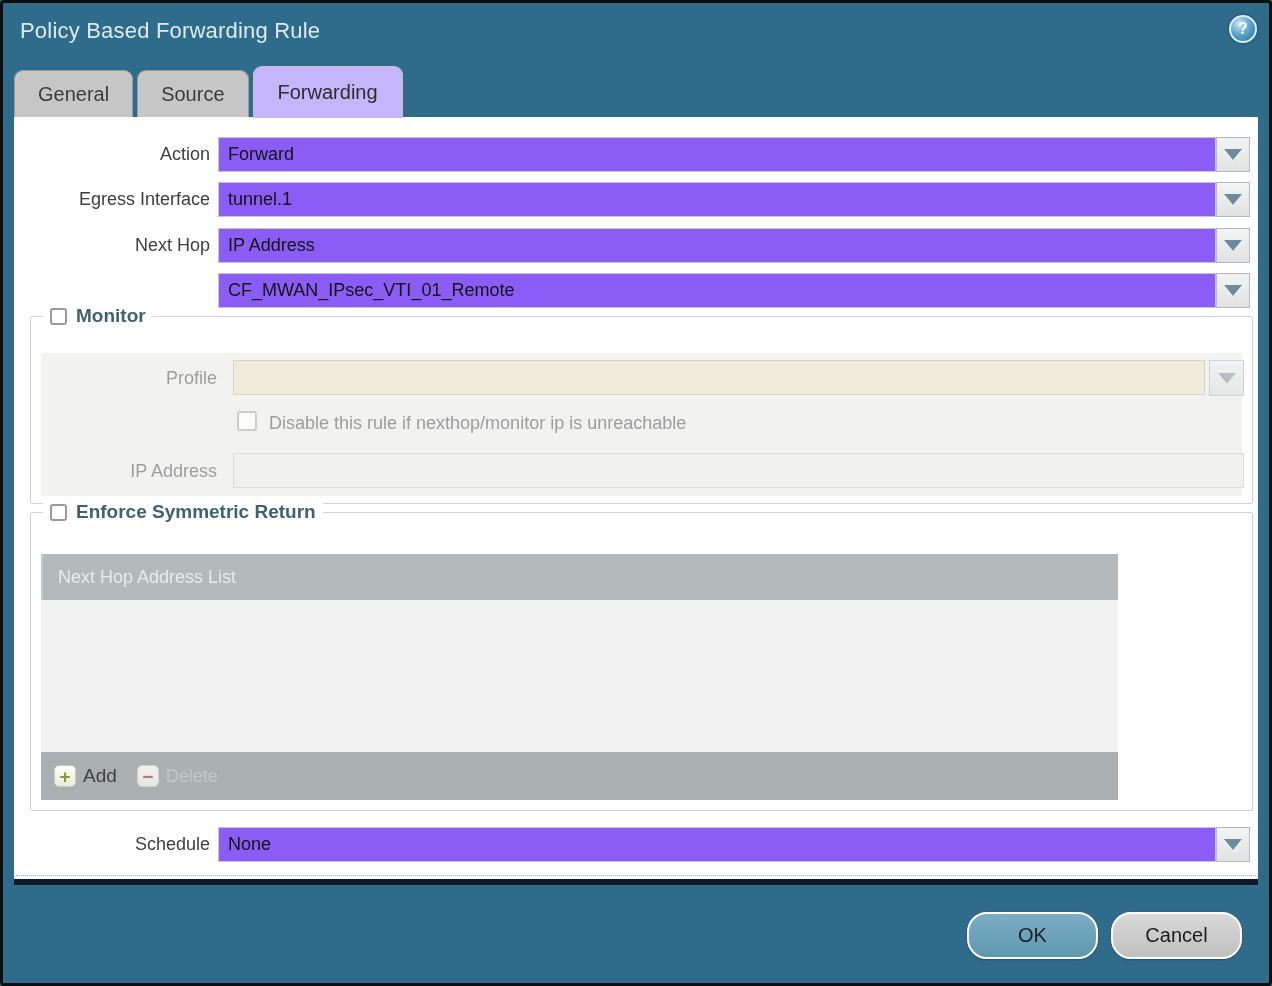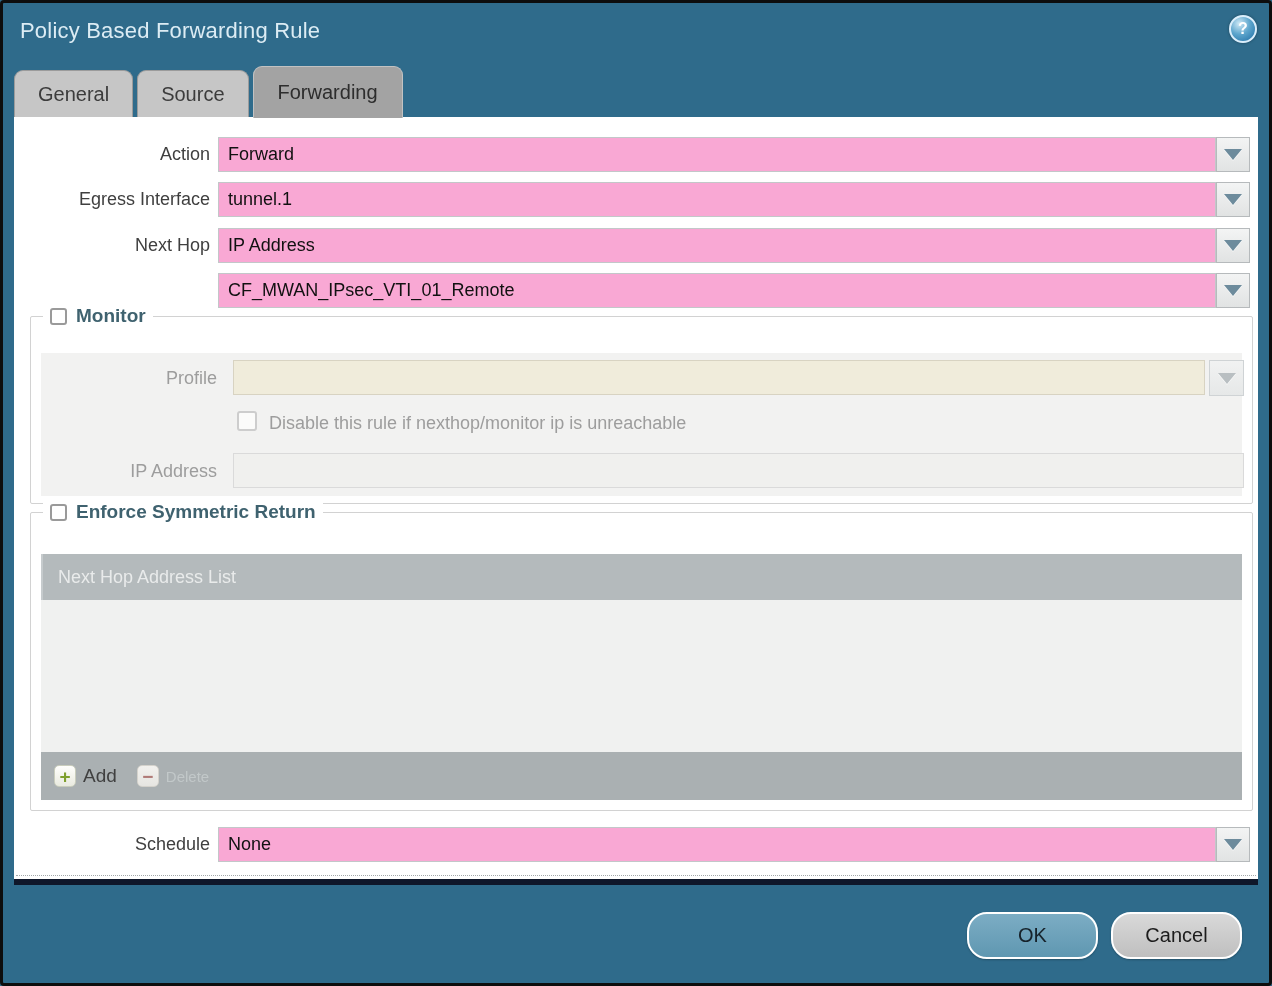--- a/index.html
+++ b/index.html
@@ -42,39 +42,39 @@
     background:#c6c6c6;
     border:1px solid #9b9b9b; border-bottom:none;
     border-radius:9px 9px 0 0;
     font-size:20px; color:#3c3c3c;
     display:flex; align-items:center; justify-content:center;
     cursor:pointer; white-space:nowrap;
   }
   .tab.wide { padding:0 33px; }
   .tab.active {
     height:52px; margin-bottom:-1px;
-    background:#a3a3a3; border-color:#c2c2c2;
+    background:#c4b5fd; border-color:#c2c2c2;
     color:#2d2d2d; padding:0 24px;
   }
   
   .panel {
     position:absolute; left:14px; top:117px;
     width:1244px; height:768px;
     background:#ffffff;
     border-bottom:6px solid #0f172a;
     z-index:1;
   }
   .flabel {
     position:absolute; left:6px; width:190px;
     text-align:right; font-size:18px; color:#3f3f3f;
   }
   .combo { position:absolute; left:204px; width:1032px; height:35px; }
   .combo .cinput {
     position:absolute; left:0; top:0; right:34px; height:35px;
-    background:#f9a8d4; border:1px solid #c3c7c9;
+    background:#8b5cf6; border:1px solid #c3c7c9;
     font-size:18px; color:#111; padding:6px 9px 0 9px;
     white-space:nowrap; overflow:hidden;
   }
   .combo .ctrigger {
     position:absolute; right:0; top:0; width:34px; height:35px;
     background:linear-gradient(180deg,#f3f4f4 0%,#e1e3e3 100%);
     border:1px solid #b6babc;
     display:flex; align-items:center; justify-content:center;
     cursor:pointer;
   }
@@ -117,21 +117,21 @@
     position:absolute; left:0; width:186px;
     text-align:right; font-size:18px; color:#9d9d9d;
   }
   .dtrigger {
     position:absolute; width:35px; height:36px;
     background:linear-gradient(180deg,#f1f2f2 0%,#e6e8e8 100%);
     border:1px solid #cfd3d5;
     display:flex; align-items:center; justify-content:center;
   }
   
-  .table { position:absolute; left:10px; top:41px; width:1201px; }
+  .table { position:absolute; left:10px; top:41px; width:1077px; }
   .thead {
     height:46px; background:#b4babc;
     border-left:2px solid #c6cbcd;
     color:#e9ebeb; font-size:18px;
     display:flex; align-items:center; padding-left:15px;
   }
   .tbody { height:152px; background:#f0f1f0; }
   .tfoot {
     height:48px; background:#aab0b2;
     display:flex; align-items:center; gap:20px; padding-left:13px;
@@ -144,21 +144,21 @@
     display:flex; align-items:center; justify-content:center;
     font-size:19px; font-weight:bold; line-height:1;
   }
   .tbtn.add .ticon { color:#7fa02e; }
   .tbtn.add .tlabel { color:#404040; font-size:19px; }
   .tbtn.del { cursor:default; }
   .tbtn.del .ticon {
     background:linear-gradient(180deg,#f2f1ee 0%,#e6e5e1 100%);
     border-color:#d4d2cc; color:#b07a76;
   }
-  .tbtn.del .tlabel { color:#c2c8c9; font-size:15px; }
+  .tbtn.del .tlabel { color:#c2c8c9; font-size:18px; }
   .dotline {
     position:absolute; left:2px; right:2px; top:758px;
     border-top:1px dotted #a3a9ab;
   }
   
   .btn {
     position:absolute; top:912px; width:131px; height:47px;
     border:2px solid #ffffff; border-radius:20px;
     font-size:20px; color:#16222a;
     display:flex; align-items:center; justify-content:center;

